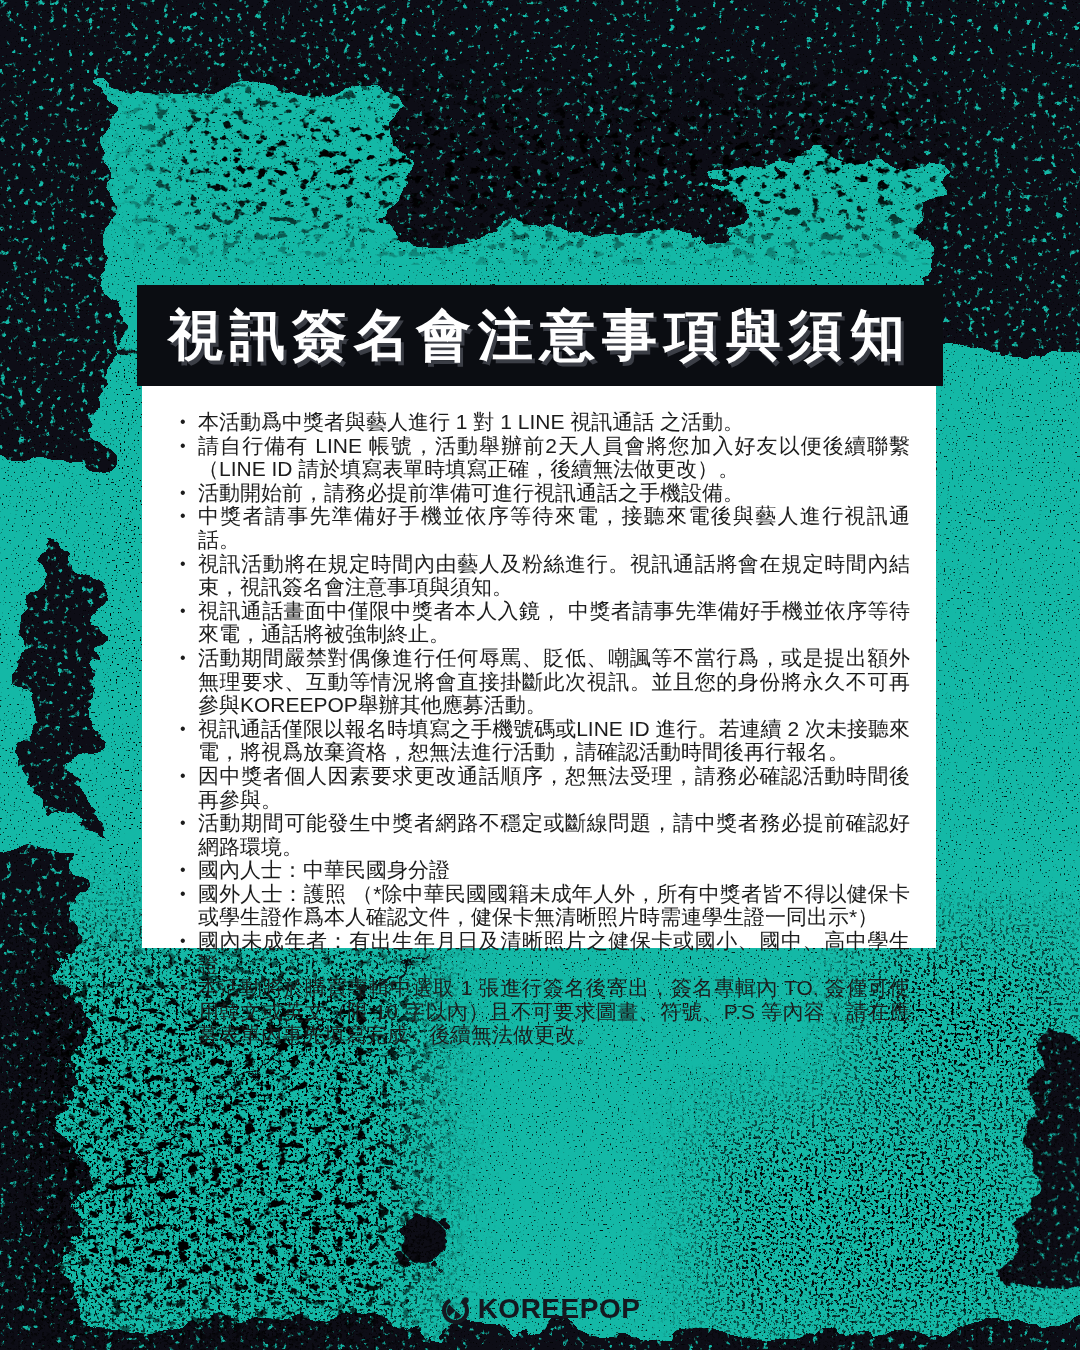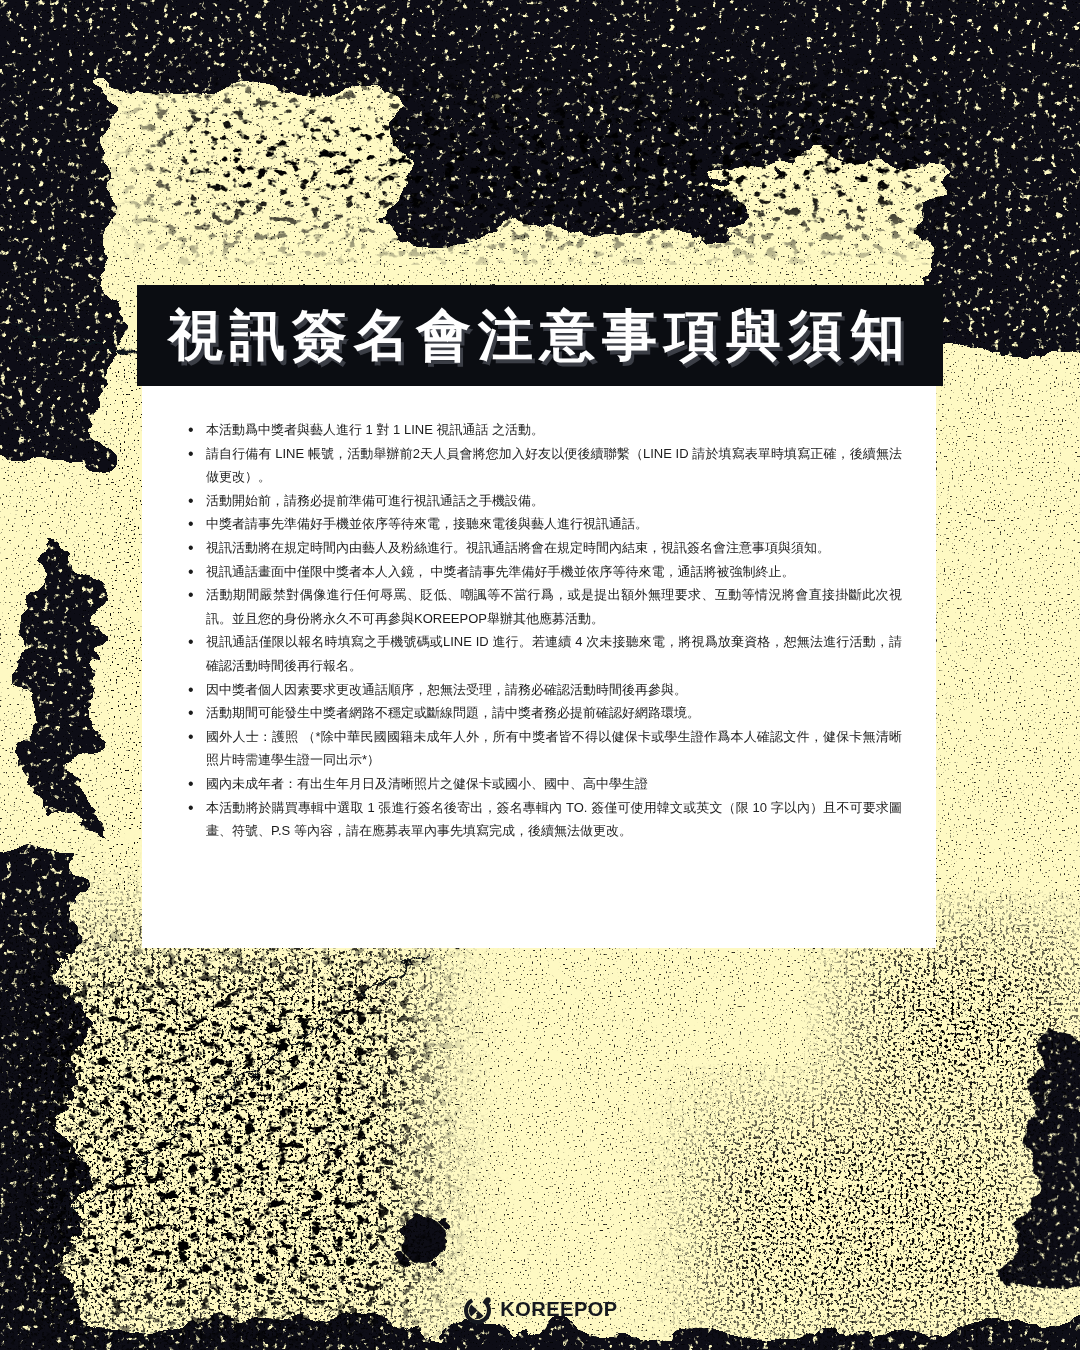--- a/index.html
+++ b/index.html
@@ -1,20 +1,20 @@
 <!DOCTYPE html>
 <html><head>
 <meta charset="utf-8">
 <style>
   html,body{margin:0;padding:0;background:#4a5668;}
   .canvas{
     position:relative;
     width:1080px;height:1350px;
     margin:0 auto;
-    background:#fef9c3;
+    background:#14b8a6;
     overflow:hidden;
     font-family:"Liberation Sans","DejaVu Sans",sans-serif;
   }
   .bg-texture{position:absolute;inset:0;width:1080px;height:1350px;display:block;}
 
   .title-banner{
     position:absolute;left:137px;top:285px;width:806px;height:101px;
     background:#0b0d12;
     display:flex;align-items:center;justify-content:center;
     z-index:3;
@@ -30,23 +30,23 @@
   }
 
   .notice-panel{
     position:absolute;left:142px;top:386px;width:794px;height:562px;
     background:#ffffff;
     z-index:2;
     box-sizing:border-box;
     padding:24px 26px 0 36px;
   }
   .notice-list{
-    margin:8px;padding:0;list-style:none;
+    margin:0;padding:0;list-style:none;
     color:#1c1c1c;
-    font-size:13px;
+    font-size:21px;
     line-height:23.6px;
     text-align:justify;
   }
   .notice-list li{
     position:relative;
     padding-left:20px;
     margin:0;
   }
   .notice-list li::before{
     content:"•";
@@ -56,21 +56,21 @@
   }
 
   .brand-footer{
     position:absolute;left:0;top:1292px;width:1080px;height:34px;
     display:flex;align-items:center;justify-content:center;gap:7px;
     z-index:3;
   }
   .brand-logo{display:block;}
   .brand-name{
     color:#15181f;
-    font-size:20px;
+    font-size:28px;
     font-weight:800;
     letter-spacing:0.5px;
   }
 </style>
 </head>
 <body>
 
 <div class="canvas">
 
   <svg class="bg-texture" viewBox="0 0 1080 1350" preserveAspectRatio="none" aria-hidden="true">
@@ -146,23 +146,24 @@
 
   <div class="notice-panel">
     <ul class="notice-list">
         <li>本活動爲中獎者與藝人進行 1 對 1 LINE 視訊通話 之活動。</li>
         <li>請自行備有 LINE 帳號，活動舉辦前2天人員會將您加入好友以便後續聯繫（LINE ID 請於填寫表單時填寫正確，後續無法做更改）。</li>
         <li>活動開始前，請務必提前準備可進行視訊通話之手機設備。</li>
         <li>中獎者請事先準備好手機並依序等待來電，接聽來電後與藝人進行視訊通話。</li>
         <li>視訊活動將在規定時間內由藝人及粉絲進行。視訊通話將會在規定時間內結束，視訊簽名會注意事項與須知。</li>
         <li>視訊通話畫面中僅限中獎者本人入鏡， 中獎者請事先準備好手機並依序等待來電，通話將被強制終止。</li>
         <li>活動期間嚴禁對偶像進行任何辱罵、貶低、嘲諷等不當行爲，或是提出額外無理要求、互動等情況將會直接掛斷此次視訊。並且您的身份將永久不可再參與KOREEPOP舉辦其他應募活動。</li>
-        <li>視訊通話僅限以報名時填寫之手機號碼或LINE ID 進行。若連續 4 次未接聽來電，將視爲放棄資格，恕無法進行活動，請確認活動時間後再行報名。</li>
+        <li>視訊通話僅限以報名時填寫之手機號碼或LINE ID 進行。若連續 2 次未接聽來電，將視爲放棄資格，恕無法進行活動，請確認活動時間後再行報名。</li>
         <li>因中獎者個人因素要求更改通話順序，恕無法受理，請務必確認活動時間後再參與。</li>
         <li>活動期間可能發生中獎者網路不穩定或斷線問題，請中獎者務必提前確認好網路環境。</li>
+        <li>國內人士：中華民國身分證</li>
         <li>國外人士：護照 （*除中華民國國籍未成年人外，所有中獎者皆不得以健保卡或學生證作爲本人確認文件，健保卡無清晰照片時需連學生證一同出示*）</li>
         <li>國內未成年者：有出生年月日及清晰照片之健保卡或國小、國中、高中學生證</li>
         <li>本活動將於購買專輯中選取 1 張進行簽名後寄出，簽名專輯內 TO. 簽僅可使用韓文或英文（限 10 字以內）且不可要求圖畫、符號、P.S 等內容，請在應募表單內事先填寫完成，後續無法做更改。</li>
       </ul>
   </div>
 
   <div class="brand-footer">
     <svg class="brand-logo" width="31" height="31" viewBox="0 0 31 31" aria-hidden="true">
       <g>
         <circle cx="15.5" cy="16.5" r="11.5" fill="none" stroke="#15181f" stroke-width="4" stroke-dasharray="60 12.3" stroke-dashoffset="0" transform="rotate(-58 15.5 16.5)"></circle>

